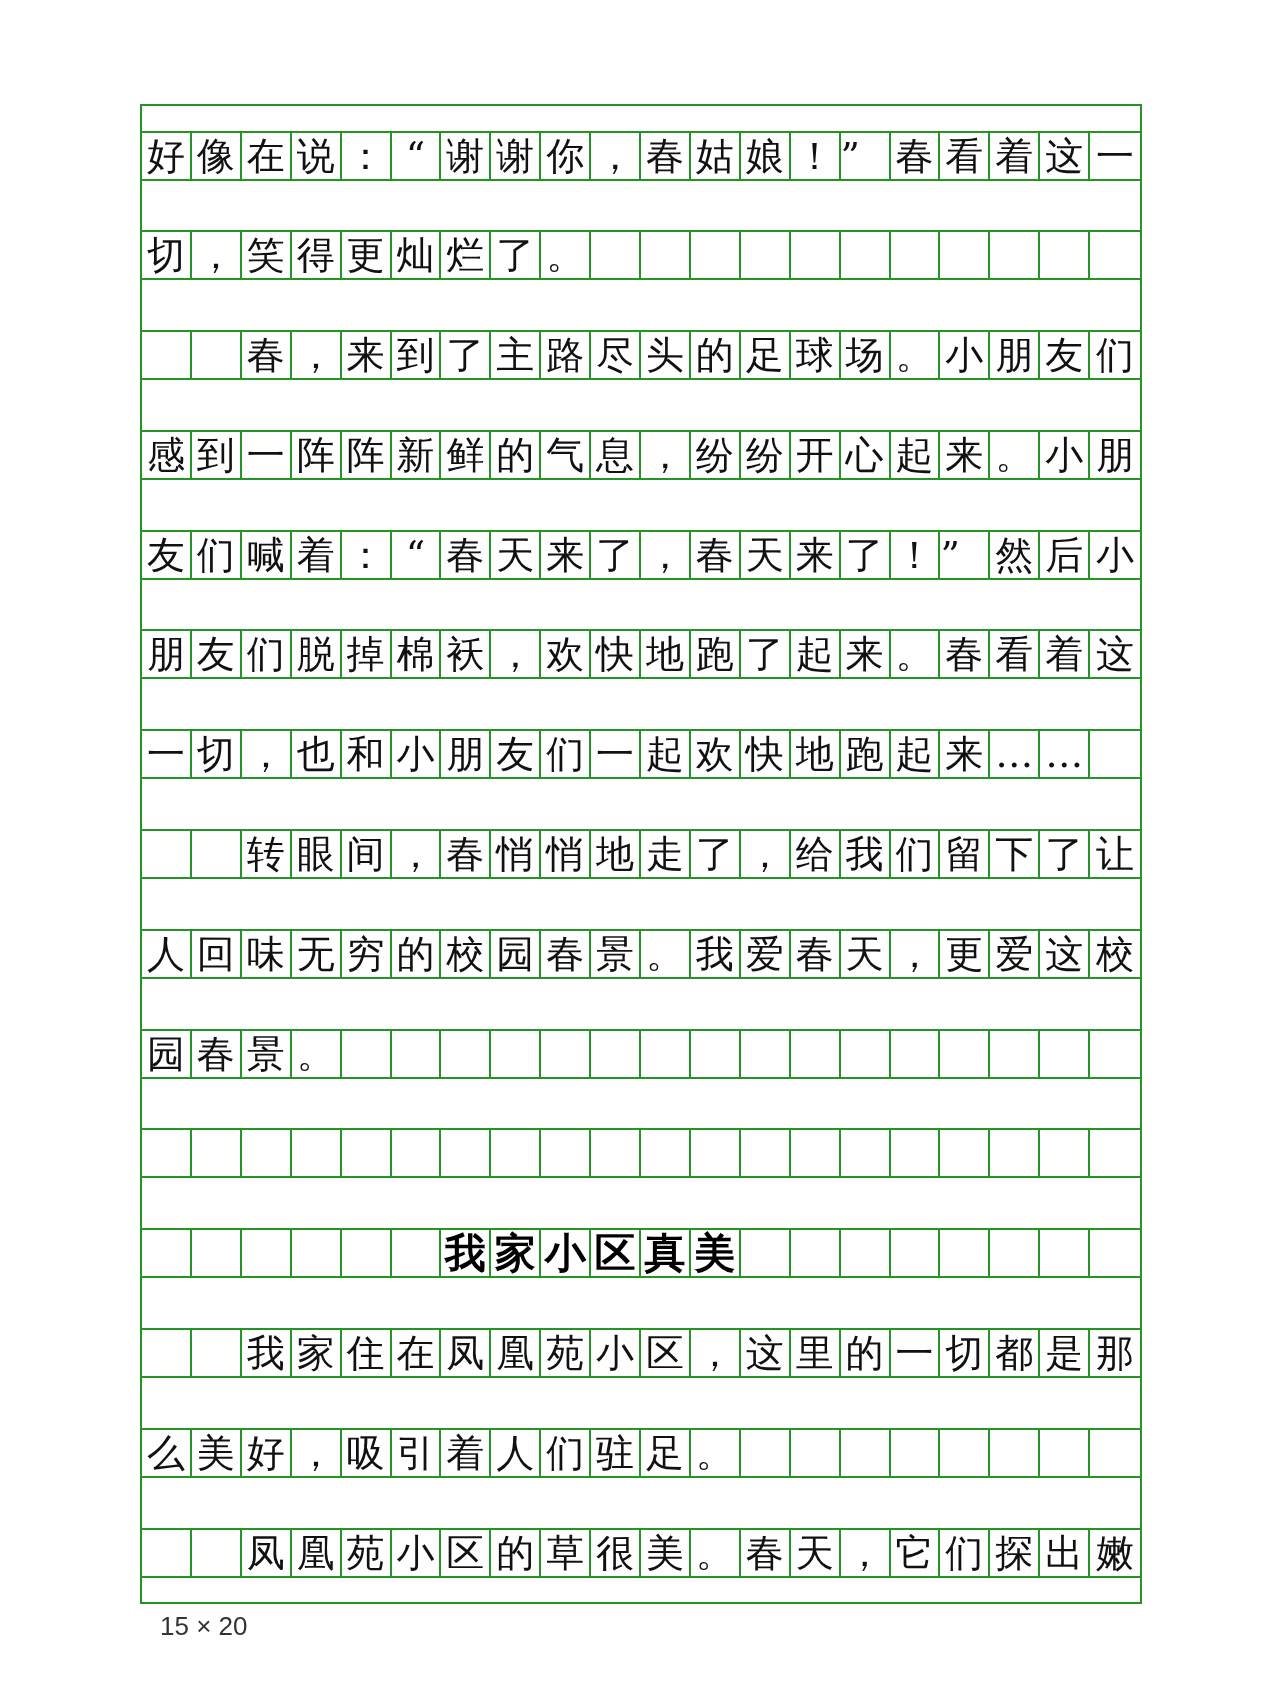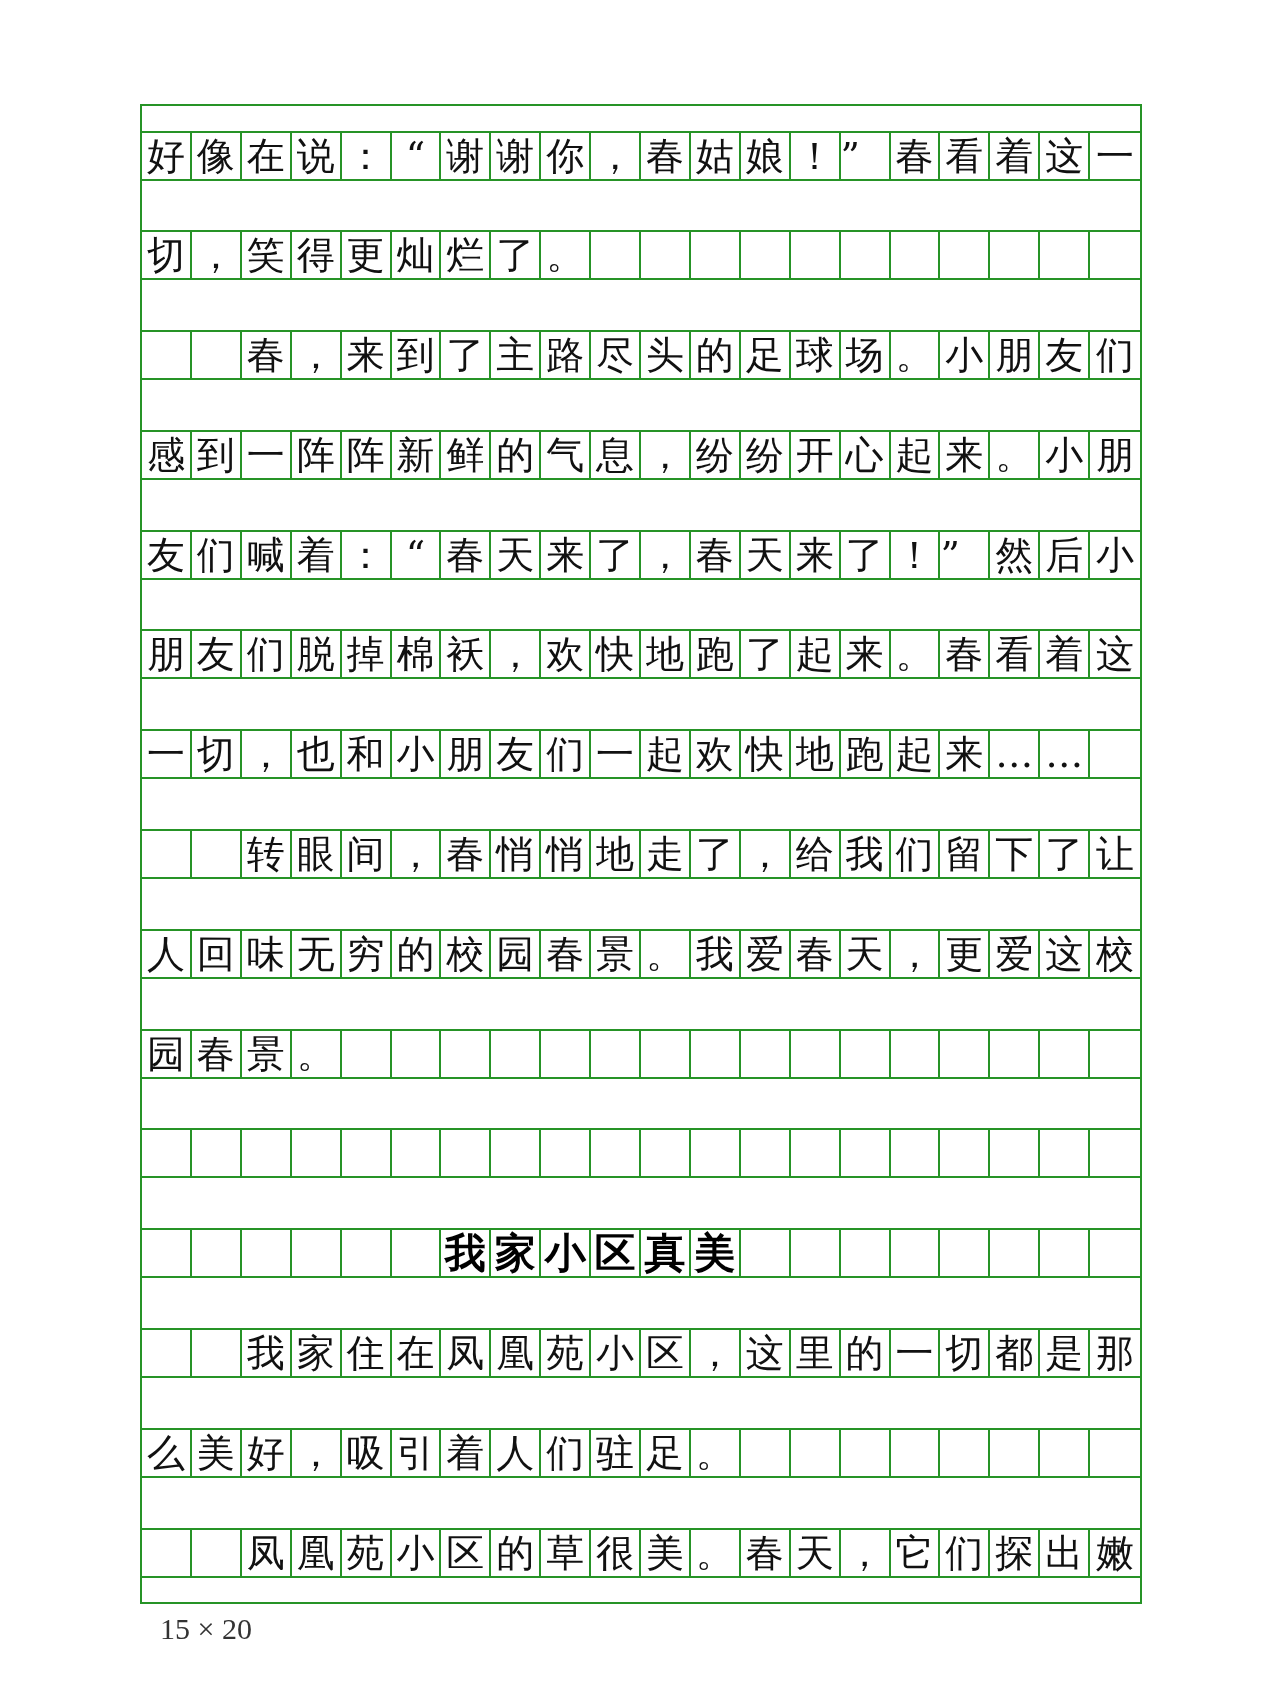--- a/index.html
+++ b/index.html
@@ -52,22 +52,22 @@
       font-family: "DejaVu Sans", sans-serif;
       font-weight: bold;
       font-size: 41px;
       color: #000000;
     }
     .c.rq { justify-content: flex-start; }
     .grid-label {
       position: absolute;
       left: 160px;
       top: 1611px;
-      font-family: Liberation Serif, serif;
-      font-size: 30px;
+      font-family: Liberation Sans, sans-serif;
+      font-size: 26px;
       line-height: 1.2;
       color: #333333;
     }
   </style>
 </head>
 <body>
 
 <div class="sheet">
   <div class="pad-top"></div>
 

